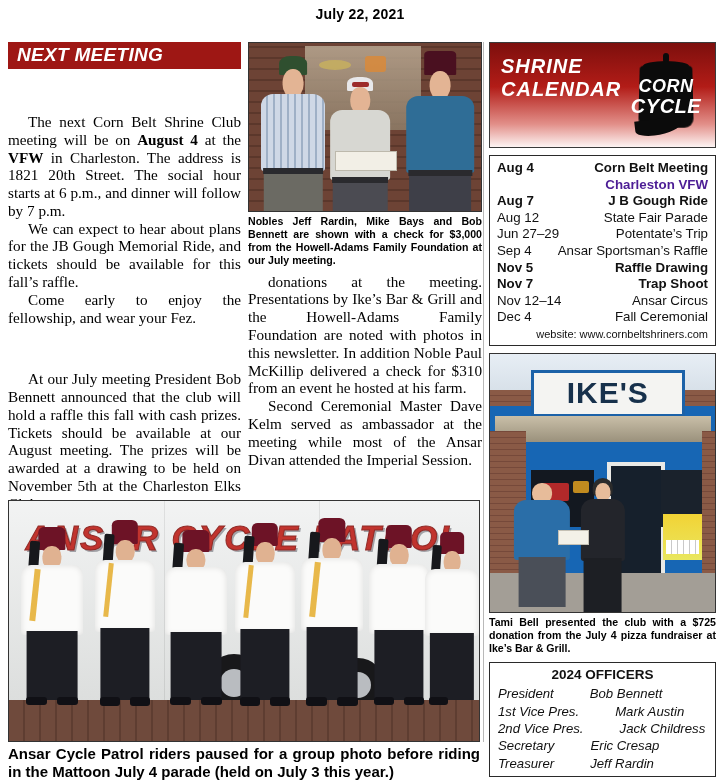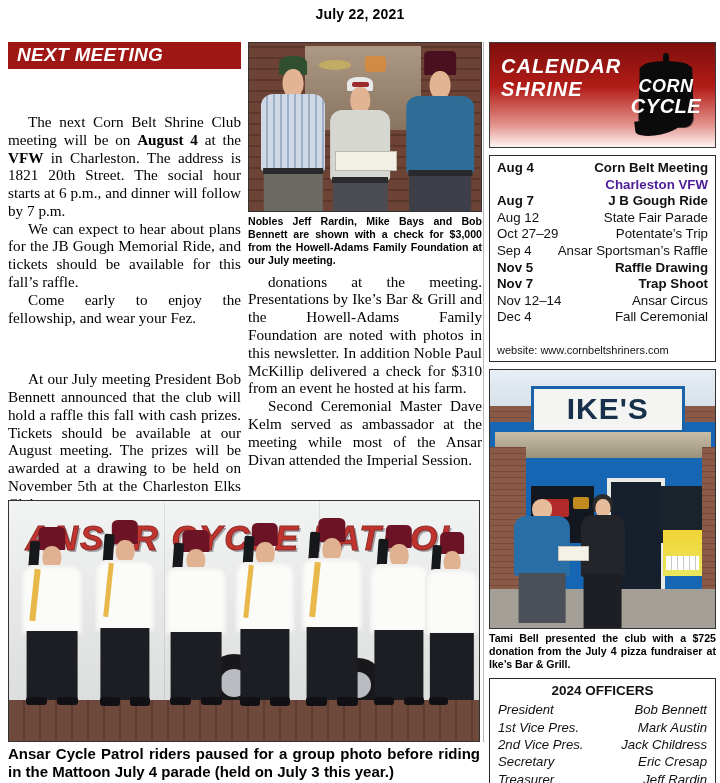--- a/index.html
+++ b/index.html
@@ -204,29 +204,29 @@
   
   .cal-box{margin-top:7px;border:1px solid #2a2a2a;padding:4px 7px 5px 7px;}
   .cal-row{display:flex;justify-content:space-between;align-items:baseline;
     font-family:"Liberation Sans", sans-serif;font-size:13.3px;line-height:1.25;color:#111;}
   .cal-row .d{white-space:nowrap;padding-right:6px;}
   .cal-row .e{white-space:nowrap;text-align:right;}
   .cal-row.b{font-weight:bold;}
   .cal-sub{font-family:"Liberation Sans", sans-serif;font-weight:bold;font-size:13.3px;
     text-align:right;line-height:1.25;color:#4c1d95;}
   .cal-web{font-family:"Liberation Sans", sans-serif;font-size:11px;
-    text-align:left;color:#111;margin-top:18px;}
+    text-align:right;color:#111;margin-top:2px;}
 
   
   .off-box{margin-top:7px;border:1px solid #2a2a2a;padding:2px 8px 4px 8px;}
   .off-title{font-family:"Liberation Sans", sans-serif;font-weight:bold;font-size:13.5px;
     text-align:center;color:#111;line-height:1.5;}
-  .off-row{display:flex;justify-content:space-between;
+  .off-row{display:flex;
     font-family:"Liberation Sans", sans-serif;font-style:italic;font-size:13.2px;
-    line-height:1.32;color:#111;}
+    line-height:1.32;color:#111;gap:36px;}
 </style>
 </head>
 <body>
 
 <div class="page">
 
   <div class="date-bar">July 22, 2021</div>
 
   <div class="vrule"></div>
 
@@ -283,22 +283,22 @@
     <div class="body-text" style="margin-top:6px;">
       <p>donations at the meeting. Presentations by Ike’s Bar &amp; Grill and the Howell-Adams Family Foundation are noted with photos in this newsletter. In addition Noble Paul McKillip delivered a check for $310 from an event he hosted at his farm.</p>
       <p>Second Ceremonial Master Dave Kelm served as ambassador at the meeting while most of the Ansar Divan attended the Imperial Session.</p>
     </div>
   </div>
 
   <div class="col3">
 
     <div class="cal-banner">
       <div class="ttl">
+        <div>SHRINE</div>
         <div>CALENDAR</div>
-        <div>SHRINE</div>
       </div>
       <div class="fez-logo">
         <div class="btn"></div>
         <div class="top"></div>
         <div class="body"></div>
         <div class="tassel"></div>
         <div class="t1">CORN</div>
         <div class="t2">CYCLE</div>
       </div>
     </div>
@@ -312,21 +312,21 @@
           <div class="cal-sub">Charleston VFW</div>
           <div class="cal-row b">
             <span class="d">Aug 7</span>
             <span class="e">J B Gough Ride</span>
           </div>
           <div class="cal-row">
             <span class="d">Aug 12</span>
             <span class="e">State Fair Parade</span>
           </div>
           <div class="cal-row">
-            <span class="d">Oct 27–29</span>
+            <span class="d">Jun 27–29</span>
             <span class="e">Potentate’s Trip</span>
           </div>
           <div class="cal-row">
             <span class="d">Sep 4</span>
             <span class="e">Ansar Sportsman’s Raffle</span>
           </div>
           <div class="cal-row b">
             <span class="d">Nov 5</span>
             <span class="e">Raffle Drawing</span>
           </div>

